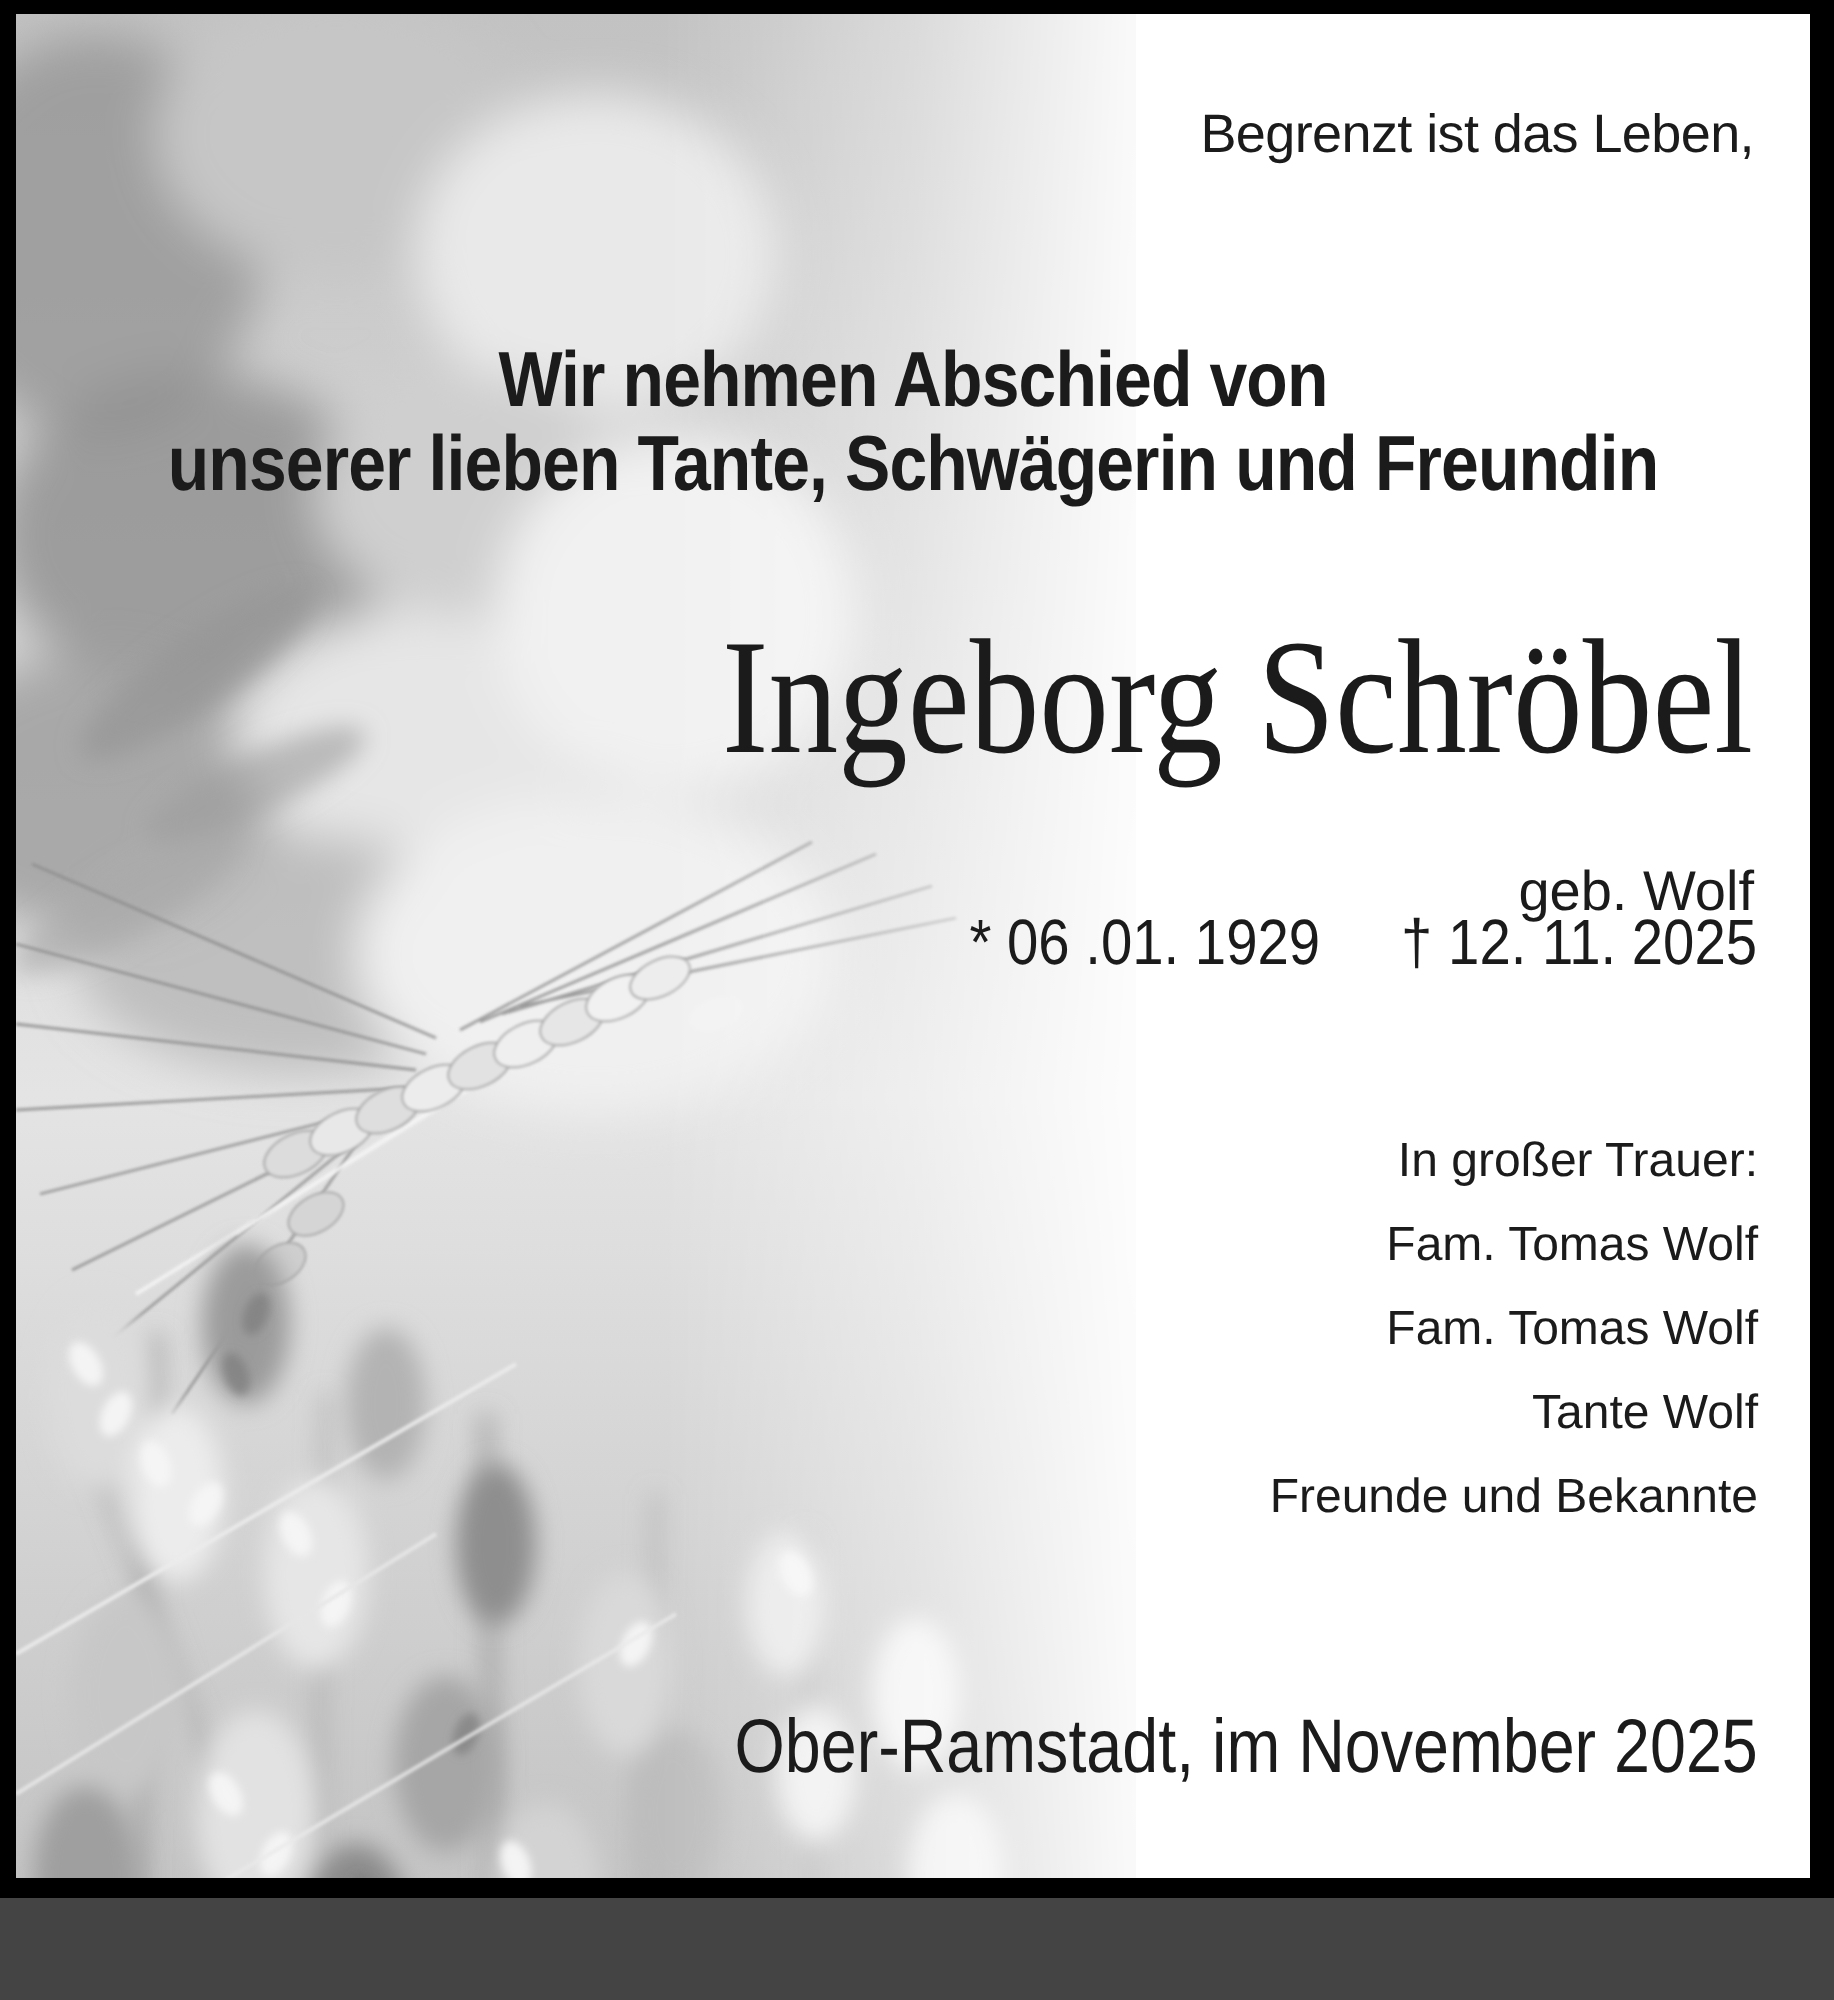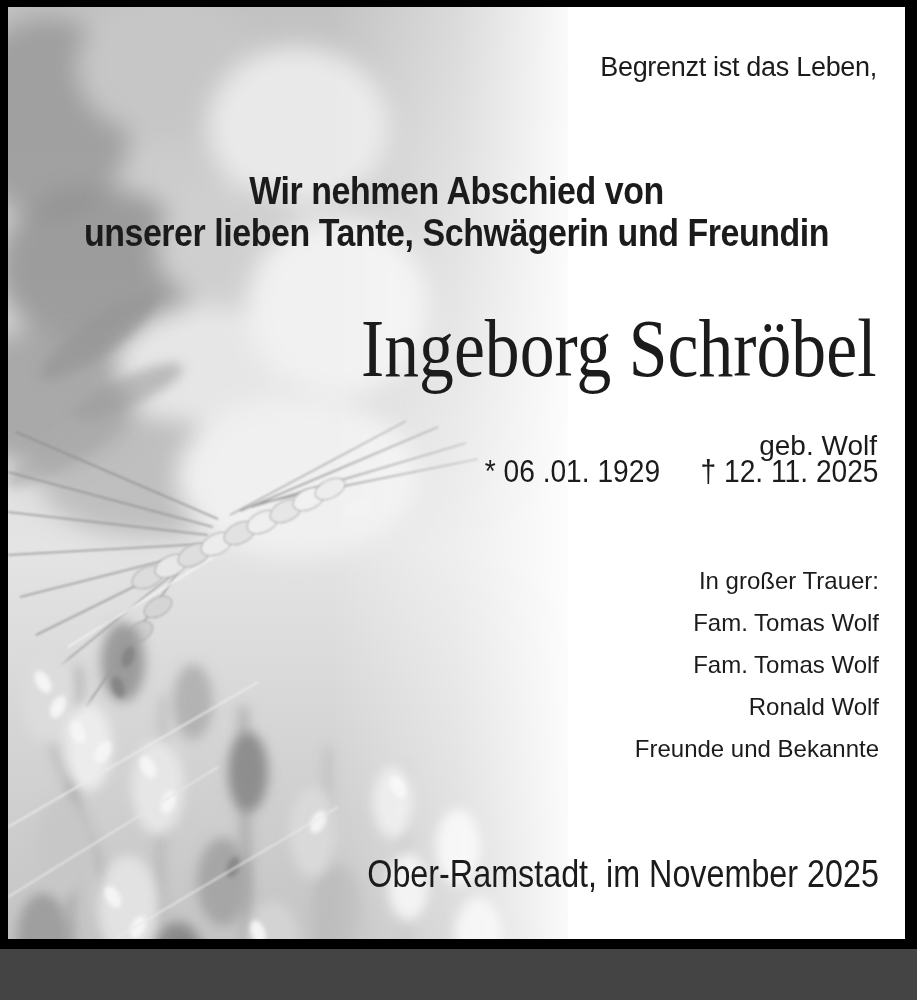--- a/index.html
+++ b/index.html
@@ -222,19 +222,19 @@
 
   <div class="dates">
     <span>* 06 .01. 1929</span>
     <span>† 12. 11. 2025</span>
   </div>
 
   <div class="mourning">
     <div class="head">In großer Trauer:</div>
     <div>Fam. Tomas Wolf</div>
     <div>Fam. Tomas Wolf</div>
-    <div>Ronald Wolf</div>
+    <div>Tante Wolf</div>
     <div>Freunde und Bekannte</div>
   </div>
 
   <div class="closing">Ober-Ramstadt, im November 2025</div>
 
 </div>
 
 </body></html>

